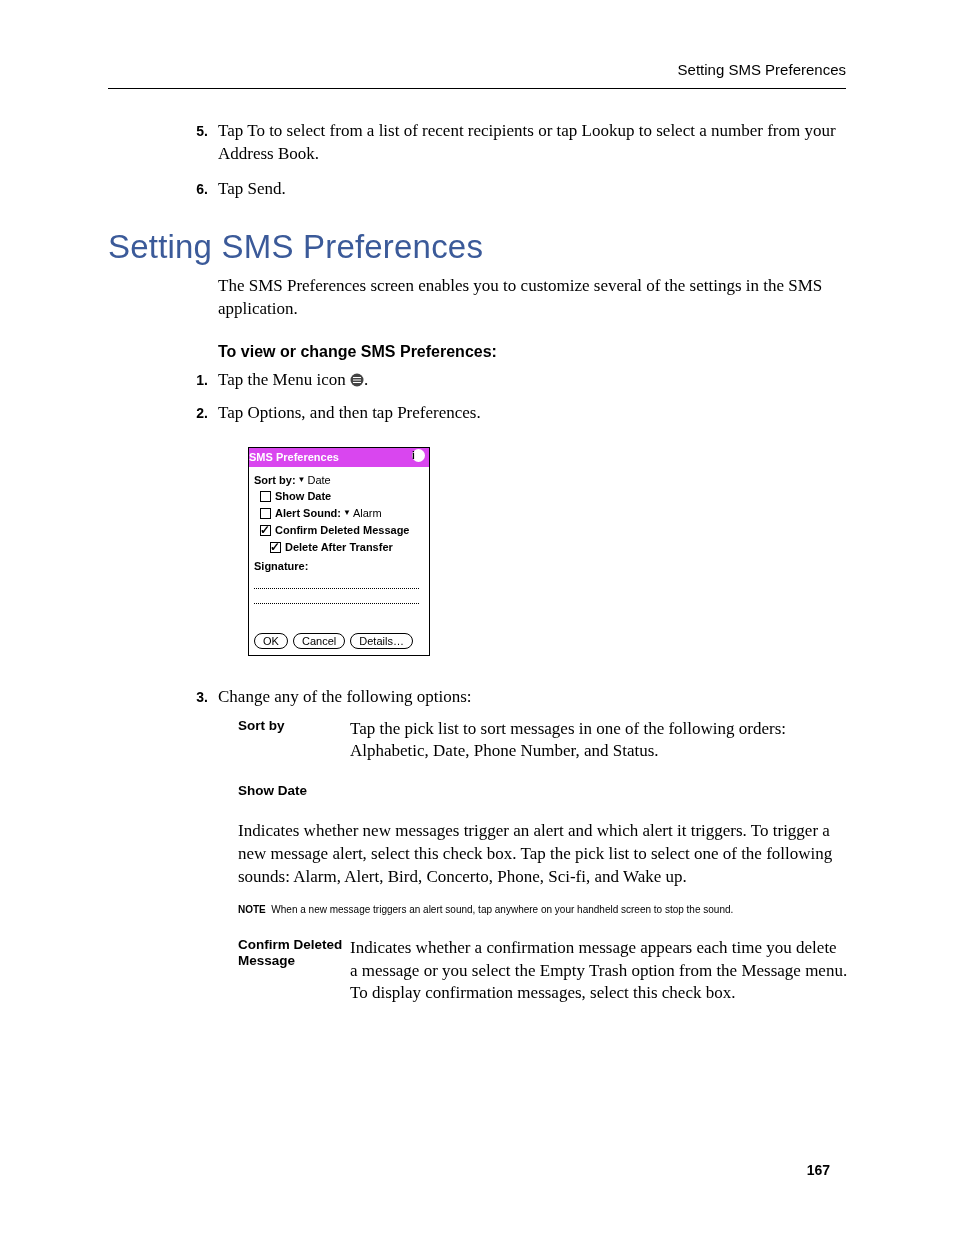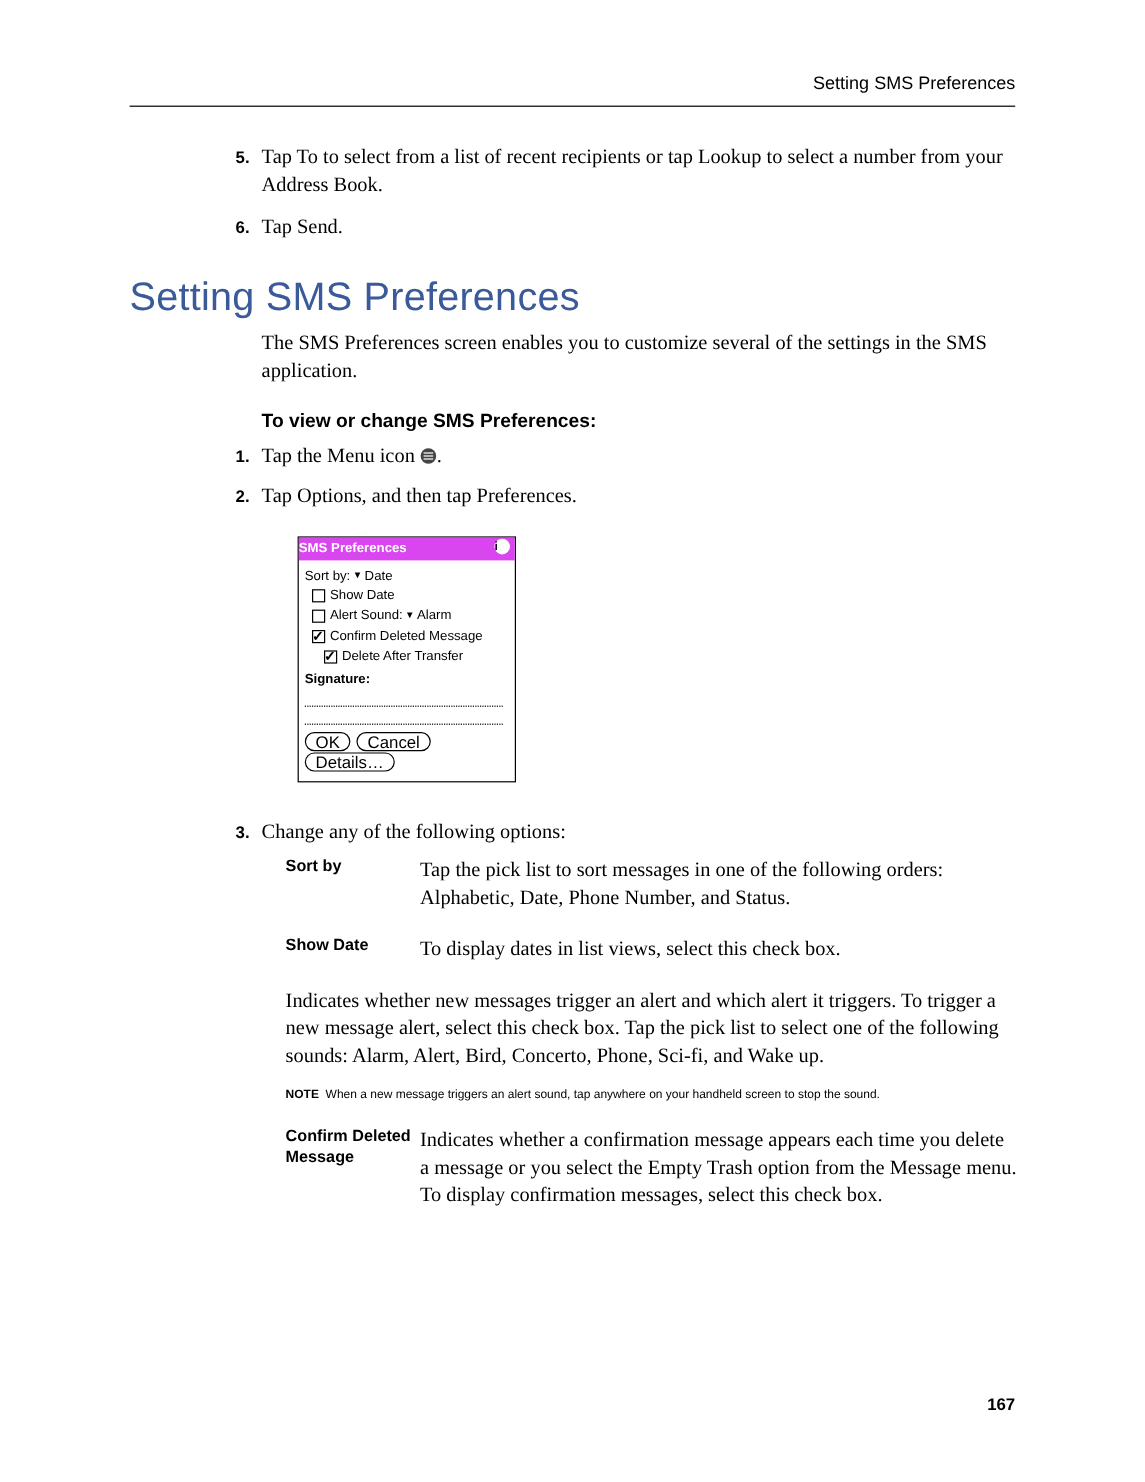--- a/index.html
+++ b/index.html
@@ -101,21 +101,21 @@
     background: #fff;
     color: #000;
     border-radius: 50%;
     font-weight: bold;
     font-size: 10px;
     line-height: 13px;
     display: inline-block;
   }
   .shot-inner { padding: 4px 5px 6px 5px; }
   .sb-line { margin: 2px 0; display: flex; align-items: center; }
-  .sb-label { font-weight: normal; }
+  .sb-label { font-weight: bold; }
   .tri { font-size: 8px; margin: 0 2px; }
   .chk {
     width: 9px; height: 9px;
     border: 1px solid #000;
     display: inline-block;
     margin-right: 4px;
     position: relative;
     flex-shrink: 0;
   }
   .chk.checked::after {
@@ -131,23 +131,24 @@
     height: 12px;
     width: 165px;
     margin-bottom: 2px;
   }
   .shot-btns { margin-top: 6px; }
   .pill {
     display: inline-block;
     border: 1px solid #000;
     border-radius: 9px;
     padding: 0 8px;
-    font-size: 14px;
+    font-size: 11px;
     line-height: 14px;
     margin-right: 2px;
+    margin-top: 23px;
   }
 
   
   .opt-table {
     margin-left: 20px;
   }
   .opt-row { display: flex; margin-bottom: 20px; }
   .opt-term {
     width: 108px;
     flex-shrink: 0;
@@ -162,21 +163,21 @@
     font-family: Arial, Helvetica, sans-serif;
     font-size: 10px;
     margin-top: 14px;
     line-height: 1.35;
   }
   .opt-note b { font-weight: bold; }
 
   .pagenum {
     position: absolute;
     bottom: 55px;
-    right: 108px;
+    right: 124px;
     font-family: Arial, Helvetica, sans-serif;
     font-weight: bold;
     font-size: 14px;
   }
 
   .menu-icon {
     display: inline-block;
     width: 14px;
     height: 14px;
     vertical-align: -2px;
@@ -277,21 +278,20 @@
 
     <div class="opt-table">
 
       <div class="opt-row">
         <div class="opt-term">Sort by</div>
         <div class="opt-desc">Tap the pick list to sort messages in one of the following orders: Alphabetic, Date, Phone Number, and Status.</div>
       </div>
 
       <div class="opt-row">
         <div class="opt-term">Show Date</div>
-        <div class="opt-desc">To display dates in list views, select this check box.</div>
       </div>
 
       <div class="opt-row">
         <div class="opt-desc">
           <span>Indicates whether new messages trigger an alert and which alert it triggers. To trigger a new message alert, select this check box. Tap the pick list to select one of the following sounds: Alarm, Alert, Bird, Concerto, Phone, Sci-fi, and Wake up.</span>
           <div class="opt-note">
             <b>NOTE</b>&nbsp;&nbsp;<span>When a new message triggers an alert sound, tap anywhere on your handheld screen to stop the sound.</span>
           </div>
         </div>
       </div>

